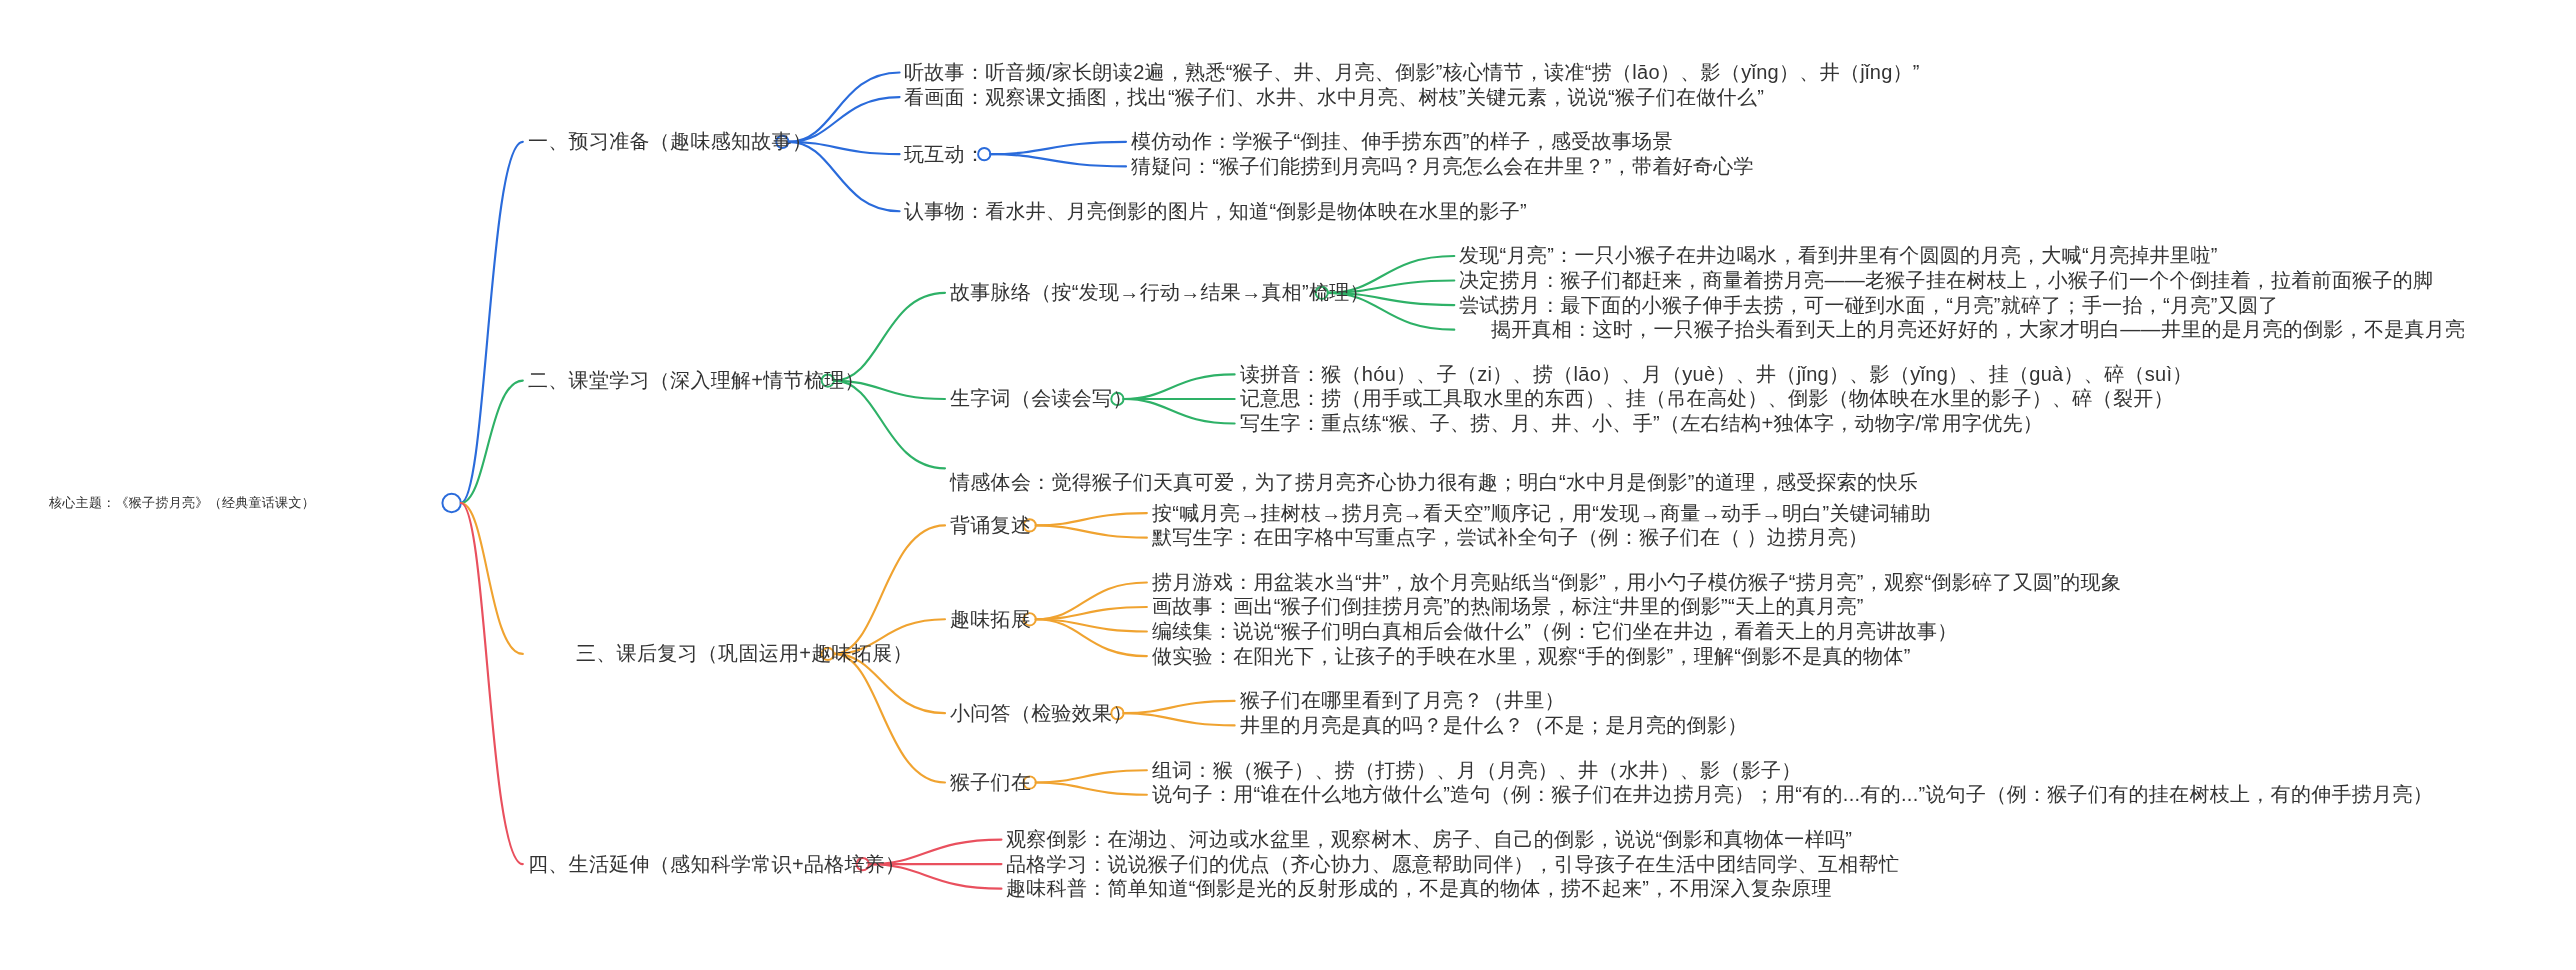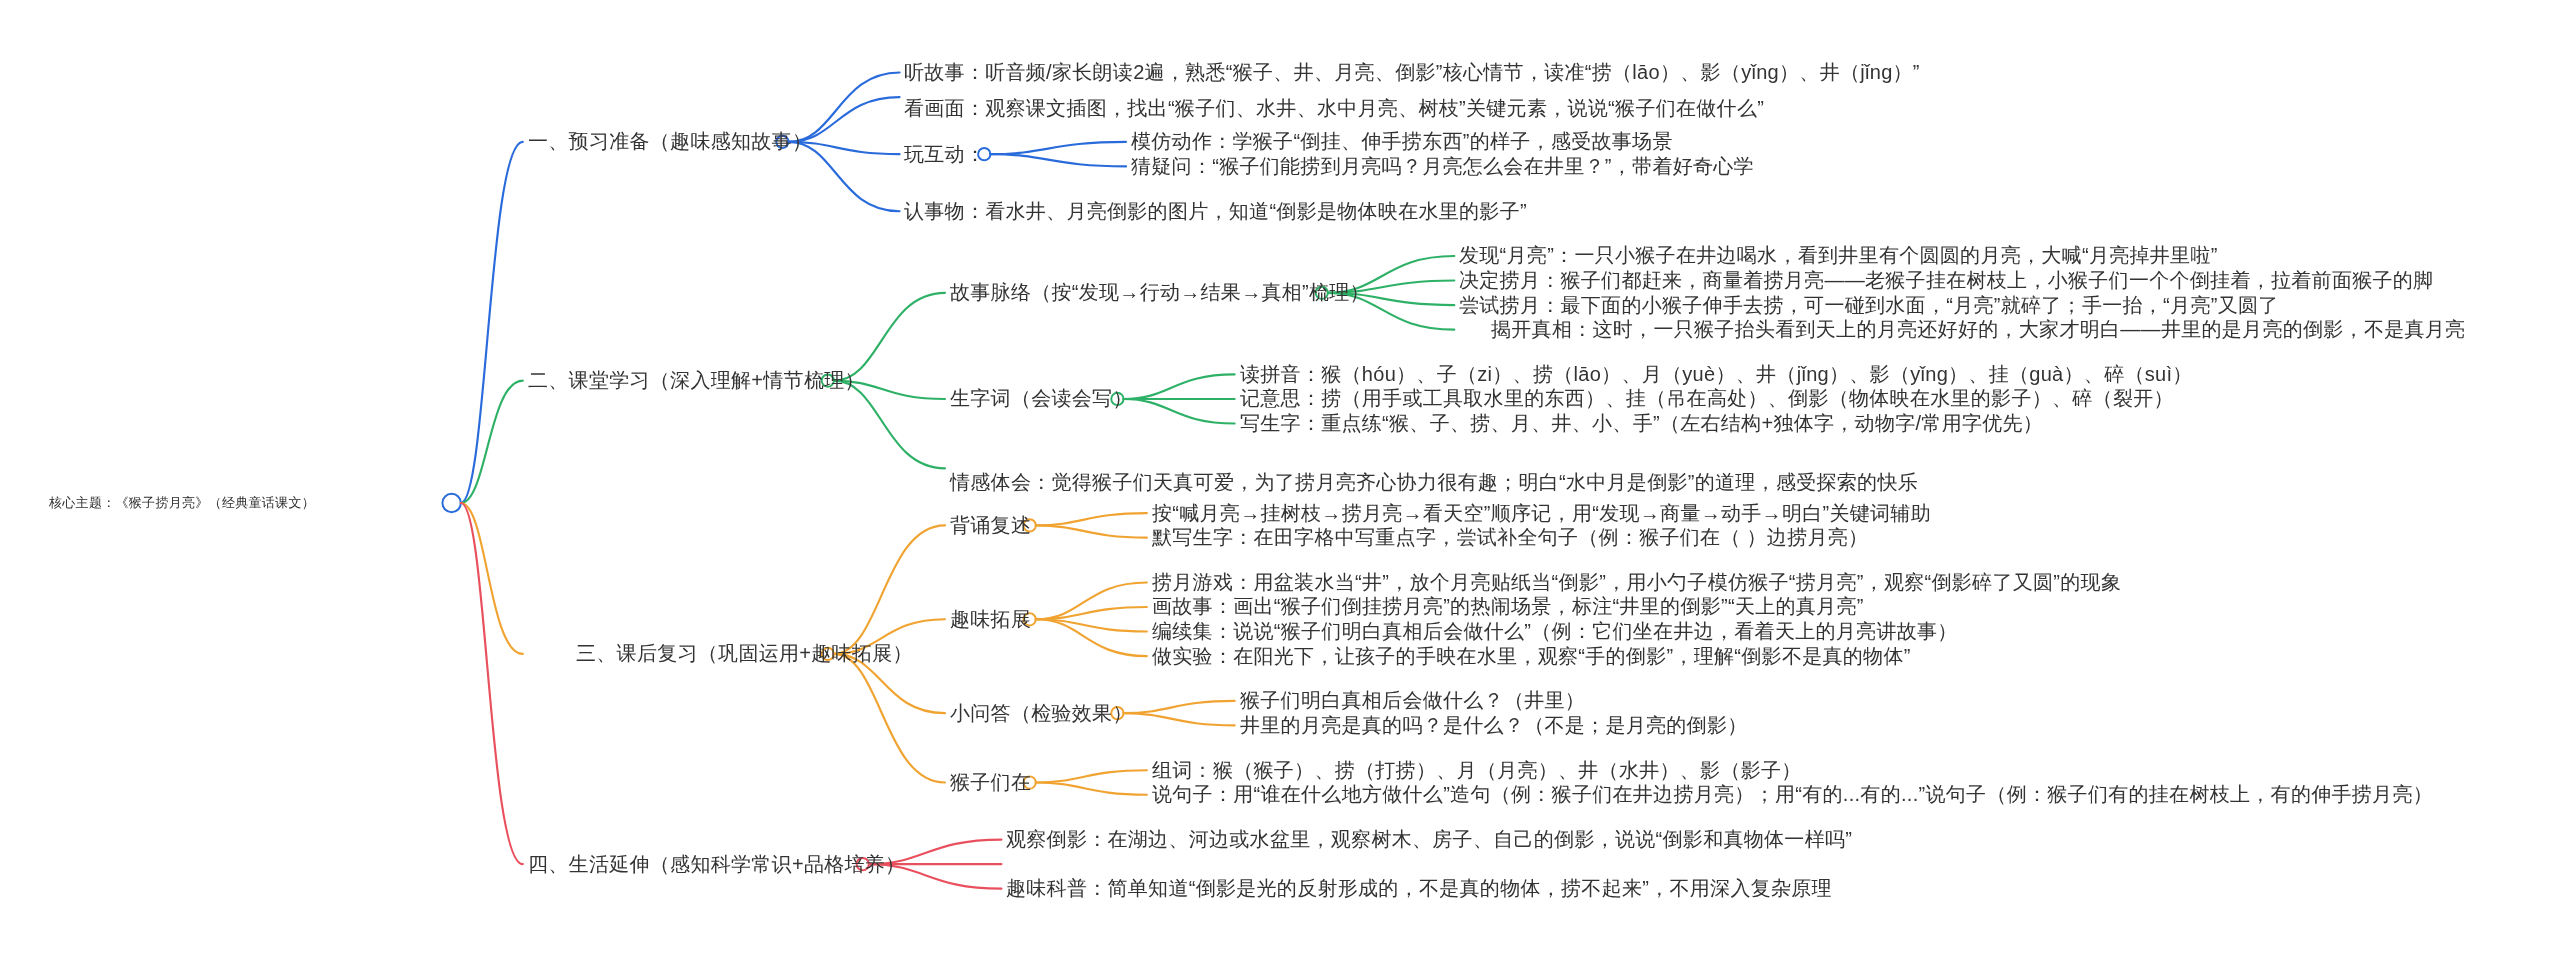--- a/index.html
+++ b/index.html
@@ -81,21 +81,21 @@
       <path d="M 751 819.5 C 793.42 819.5, 796.45 1408, 852 1408" class="edge" stroke="#e9505e" stroke-width="3.5"></path>
       <circle cx="1406" cy="1408" r="10" class="toggle" stroke="#e9505e" stroke-width="3.2"></circle>
       <path d="M 1416 1408 C 1506.72 1408, 1513.2 1368, 1632 1368" class="edge" stroke="#e9505e" stroke-width="3.5"></path>
       <path d="M 1416 1408 C 1506.72 1408, 1513.2 1408, 1632 1408" class="edge" stroke="#e9505e" stroke-width="3.5"></path>
       <path d="M 1416 1408 C 1506.72 1408, 1513.2 1448, 1632 1448" class="edge" stroke="#e9505e" stroke-width="3.5"></path>
     </svg>
   <div id="nodes">
       <div class="node root" style="left: 49px; top: 491px;">核心主题：《猴子捞月亮》（经典童话课文）</div>
       <div class="node" style="left: 528px; top: 131px;">一、预习准备（趣味感知故事）</div>
       <div class="node" style="left: 904px; top: 62px;">听故事：听音频/家长朗读2遍，熟悉“猴子、井、月亮、倒影”核心情节，读准“捞（lāo）、影（yǐng）、井（jǐng）”</div>
-      <div class="node" style="left: 904px; top: 87px; margin-top: 11px;">看画面：观察课文插图，找出“猴子们、水井、水中月亮、树枝”关键元素，说说“猴子们在做什么”</div>
+      <div class="node" style="left: 904px; top: 87px;">看画面：观察课文插图，找出“猴子们、水井、水中月亮、树枝”关键元素，说说“猴子们在做什么”</div>
       <div class="node" style="left: 904px; top: 144px;">玩互动：</div>
       <div class="node" style="left: 1131px; top: 131px;">模仿动作：学猴子“倒挂、伸手捞东西”的样子，感受故事场景</div>
       <div class="node" style="left: 1131px; top: 156px;">猜疑问：“猴子们能捞到月亮吗？月亮怎么会在井里？”，带着好奇心学</div>
       <div class="node" style="left: 904px; top: 201px;">认事物：看水井、月亮倒影的图片，知道“倒影是物体映在水里的影子”</div>
       <div class="node" style="left: 528px; top: 370px;">二、课堂学习（深入理解+情节梳理）</div>
       <div class="node" style="left: 950px; top: 282px;">故事脉络（按“发现→行动→结果→真相”梳理）</div>
       <div class="node" style="left: 1459px; top: 245px;">发现“月亮”：一只小猴子在井边喝水，看到井里有个圆圆的月亮，大喊“月亮掉井里啦”</div>
       <div class="node" style="left: 1459px; top: 270px;">决定捞月：猴子们都赶来，商量着捞月亮——老猴子挂在树枝上，小猴子们一个个倒挂着，拉着前面猴子的脚</div>
       <div class="node" style="left: 1459px; top: 295px;">尝试捞月：最下面的小猴子伸手去捞，可一碰到水面，“月亮”就碎了；手一抬，“月亮”又圆了</div>
       <div class="node" style="left: 1459px; top: 319px; margin-left: 32px;">揭开真相：这时，一只猴子抬头看到天上的月亮还好好的，大家才明白——井里的是月亮的倒影，不是真月亮</div>
@@ -107,23 +107,24 @@
       <div class="node" style="left: 528px; top: 643px; margin-left: 48px;">三、课后复习（巩固运用+趣味拓展）</div>
       <div class="node" style="left: 950px; top: 515px;">背诵复述</div>
       <div class="node" style="left: 1152px; top: 503px;">按“喊月亮→挂树枝→捞月亮→看天空”顺序记，用“发现→商量→动手→明白”关键词辅助</div>
       <div class="node" style="left: 1152px; top: 527px;">默写生字：在田字格中写重点字，尝试补全句子（例：猴子们在（ ）边捞月亮）</div>
       <div class="node" style="left: 950px; top: 609px;">趣味拓展</div>
       <div class="node" style="left: 1152px; top: 572px;">捞月游戏：用盆装水当“井”，放个月亮贴纸当“倒影”，用小勺子模仿猴子“捞月亮”，观察“倒影碎了又圆”的现象</div>
       <div class="node" style="left: 1152px; top: 596px;">画故事：画出“猴子们倒挂捞月亮”的热闹场景，标注“井里的倒影”“天上的真月亮”</div>
       <div class="node" style="left: 1152px; top: 621px;">编续集：说说“猴子们明白真相后会做什么”（例：它们坐在井边，看着天上的月亮讲故事）</div>
       <div class="node" style="left: 1152px; top: 646px;">做实验：在阳光下，让孩子的手映在水里，观察“手的倒影”，理解“倒影不是真的物体”</div>
       <div class="node" style="left: 950px; top: 703px;">小问答（检验效果）</div>
-      <div class="node" style="left: 1240px; top: 690px;">猴子们明白真相后会做什么？（井里）</div>
+      <div class="node" style="left: 1240px; top: 690px;">猴子们在哪里看到了月亮？（井里）</div>
       <div class="node" style="left: 1240px; top: 715px;">井里的月亮是真的吗？是什么？（不是；是月亮的倒影）</div>
       <div class="node" style="left: 950px; top: 772px;">猴子们在</div>
       <div class="node" style="left: 1152px; top: 760px;">组词：猴（猴子）、捞（打捞）、月（月亮）、井（水井）、影（影子）</div>
       <div class="node" style="left: 1152px; top: 784px;">说句子：用“谁在什么地方做什么”造句（例：猴子们在井边捞月亮）；用“有的...有的...”说句子（例：猴子们有的挂在树枝上，有的伸手捞月亮）</div>
       <div class="node" style="left: 528px; top: 854px;">四、生活延伸（感知科学常识+品格培养）</div>
       <div class="node" style="left: 1006px; top: 829px;">观察倒影：在湖边、河边或水盆里，观察树木、房子、自己的倒影，说说“倒影和真物体一样吗”</div>
+      <div class="node" style="left: 1006px; top: 854px;">品格学习：说说猴子们的优点（齐心协力、愿意帮助同伴），引导孩子在生活中团结同学、互相帮忙</div>
       <div class="node" style="left: 1006px; top: 878px;">趣味科普：简单知道“倒影是光的反射形成的，不是真的物体，捞不起来”，不用深入复杂原理</div>
     </div>
 </div>
 
 
 </body></html>

